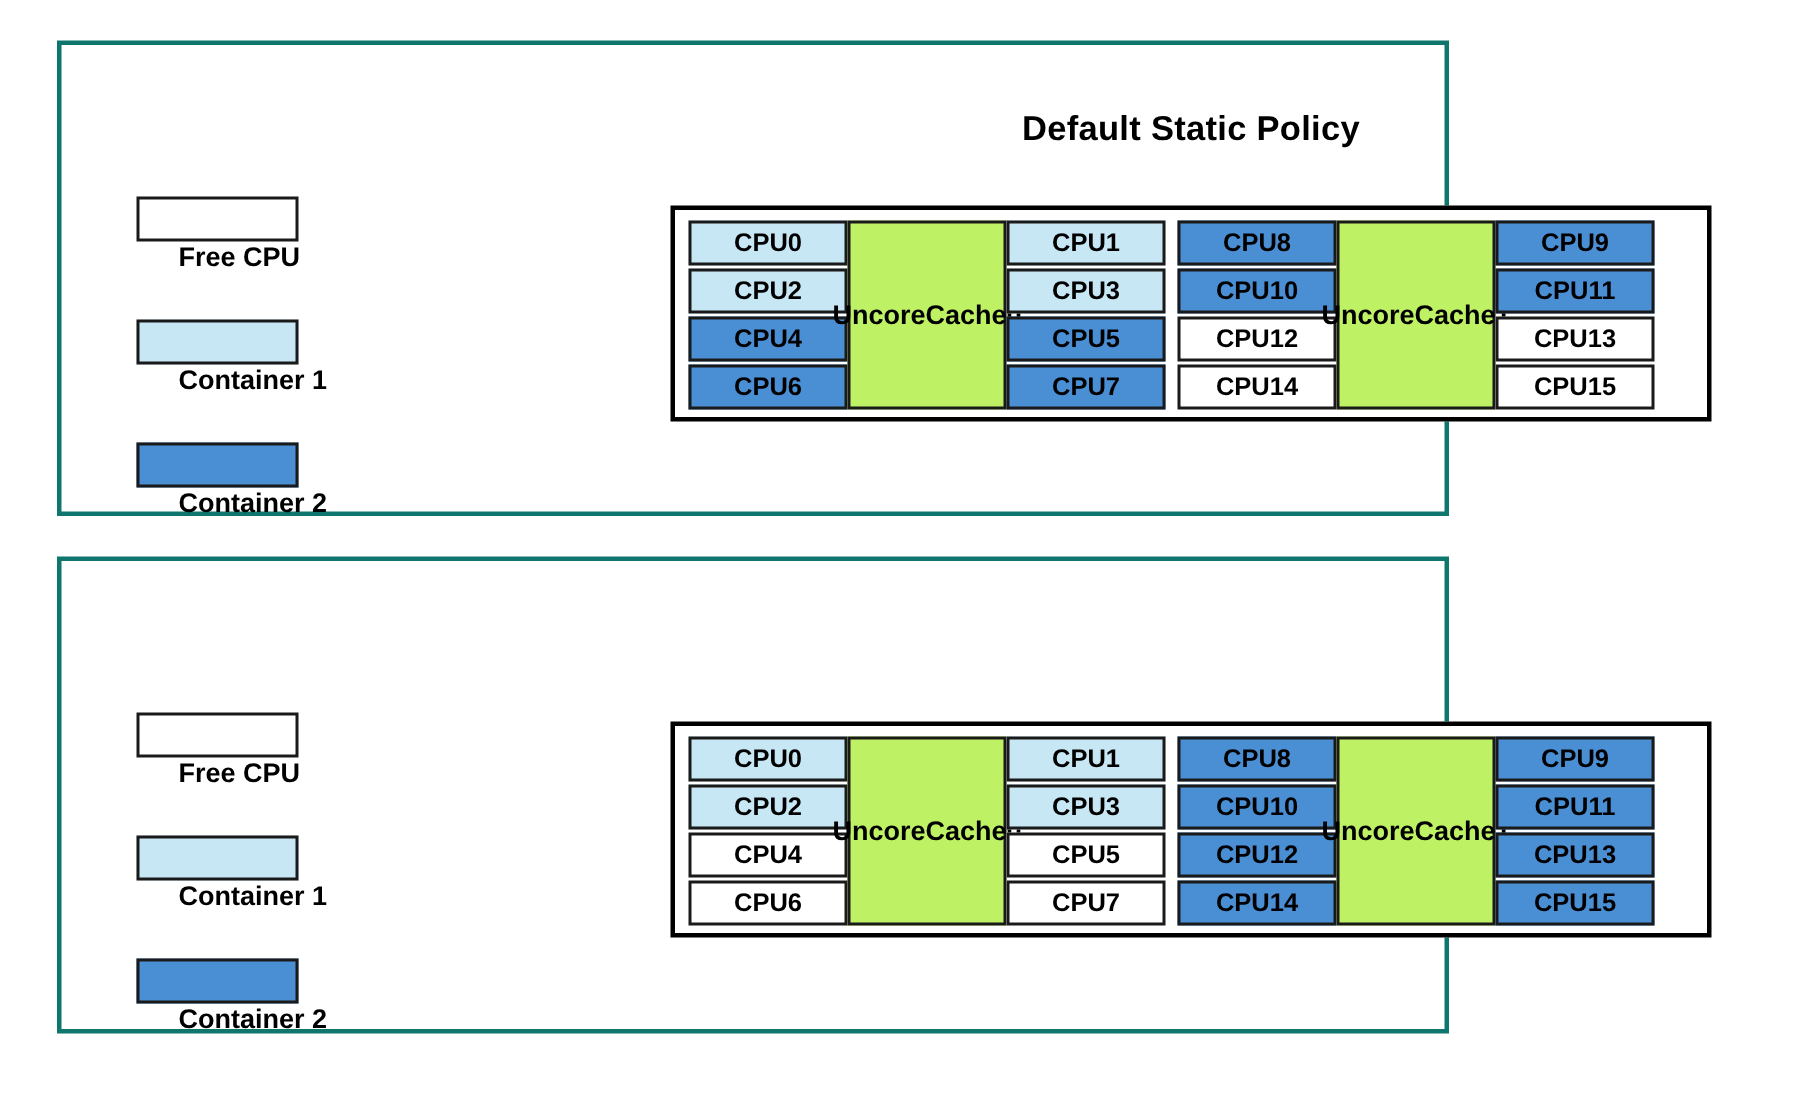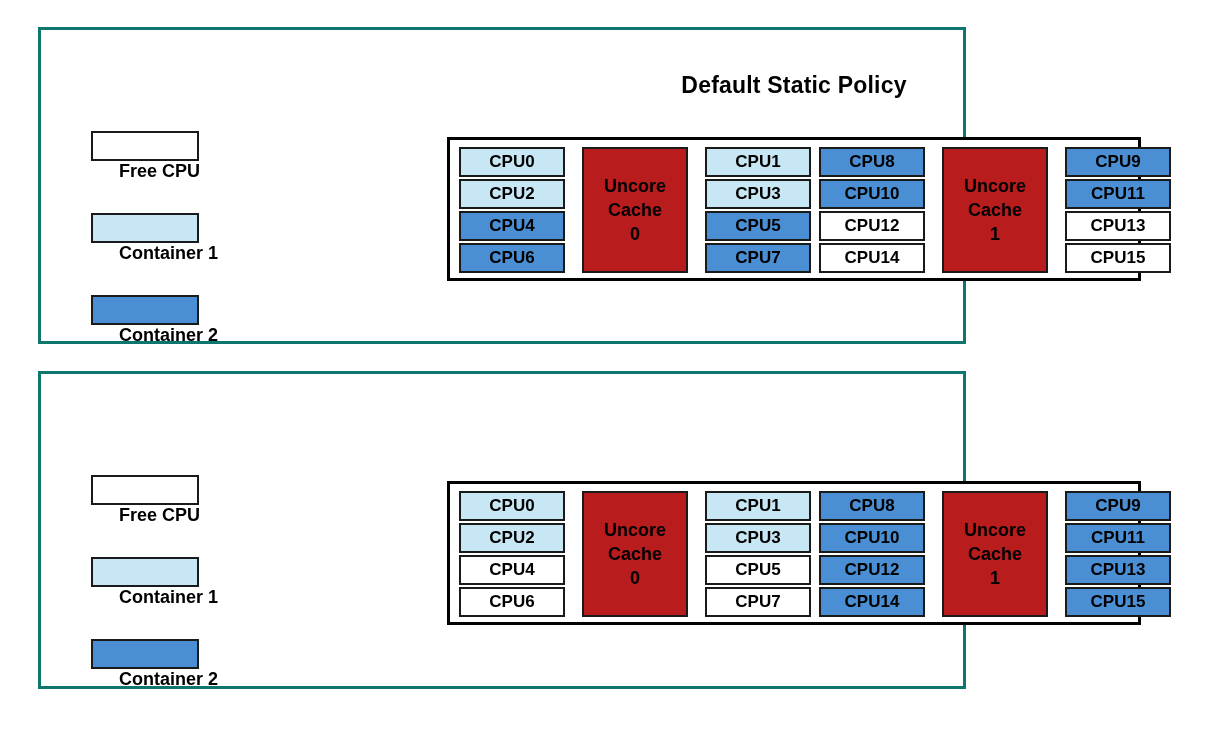--- a/index.html
+++ b/index.html
@@ -9,27 +9,27 @@
   .panel.p1{top:27px;height:317px;}
   .panel.p2{top:371px;height:318px;}
   .title{position:absolute;left:406px;width:694px;top:42px;margin:0;text-align:center;
     font-size:23px;font-weight:bold;letter-spacing:0.2px;}
   .legend{position:absolute;left:50px;top:101px;display:flex;flex-direction:column;gap:31px;}
   .legend-row{display:flex;flex-direction:column;}
   .swatch{width:108px;height:30px;border:2px solid #1a1a1a;box-sizing:border-box;display:inline-block;}
   .legend-label{margin-left:28px;font-size:18px;font-weight:bold;}
   .diagram{position:absolute;left:406px;top:107px;width:694px;border:3px solid #000;background:#fff;
     box-sizing:border-box;padding:7px 9px 5px 9px;display:flex;gap:8px;}
-  .group{display:flex;gap:17px;border-radius:16px;}
+  .group{display:flex;gap:0;border-radius:16px;}
   .col{display:flex;flex-direction:column;gap:2px;}
   .cpu{width:106px;height:30px;border:2px solid #1a1a1a;box-sizing:border-box;
     display:flex;align-items:center;justify-content:center;
     font-size:17px;font-weight:bold;}
-  .cache{width:106px;border:2px solid #1a1a1a;box-sizing:border-box;background:#b91c1c;
-    display:flex;flex-direction:column;align-items:center;justify-content:center;
+  .cache{width:106px;border:2px solid #1a1a1a;box-sizing:border-box;background:#bef264;
+    display:flex;flex-direction:row;align-items:center;justify-content:center;
     font-size:18px;font-weight:bold;line-height:1.35;}
   .cpu[data-state="free"],.swatch[data-state="free"]{background:#ffffff;}
   .cpu[data-state="container1"],.swatch[data-state="container1"]{background:#c8e7f5;}
   .cpu[data-state="container2"],.swatch[data-state="container2"]{background:#4a8ed4;}
 </style>
 </head>
 <body>
 
 <div class="page">
 

